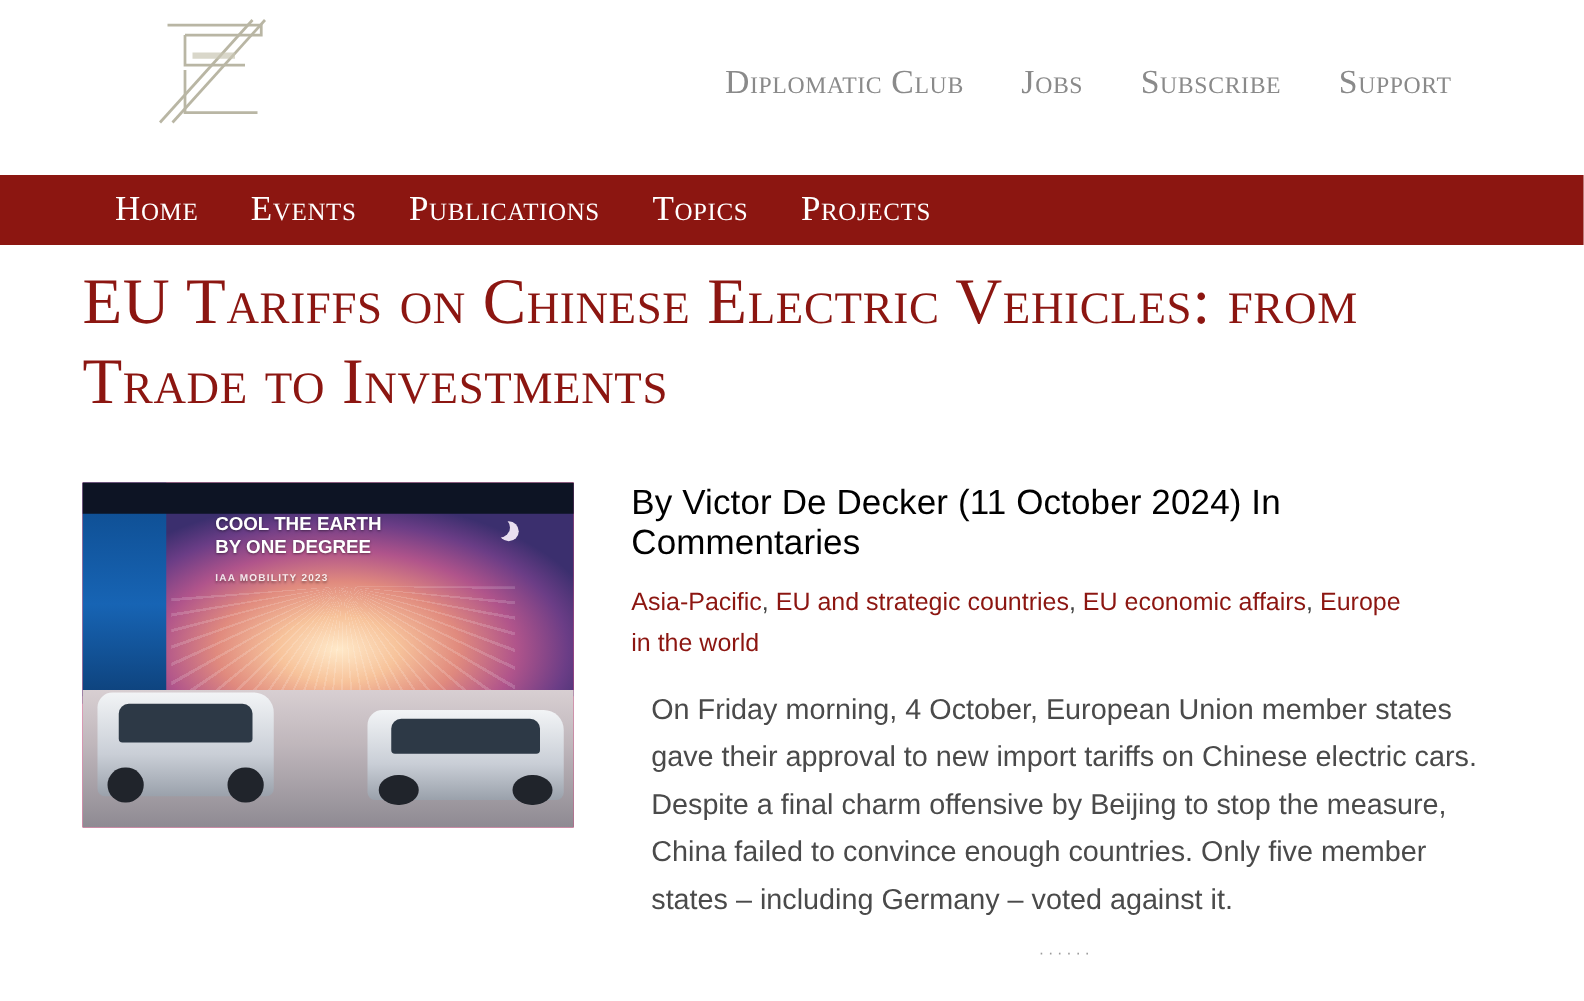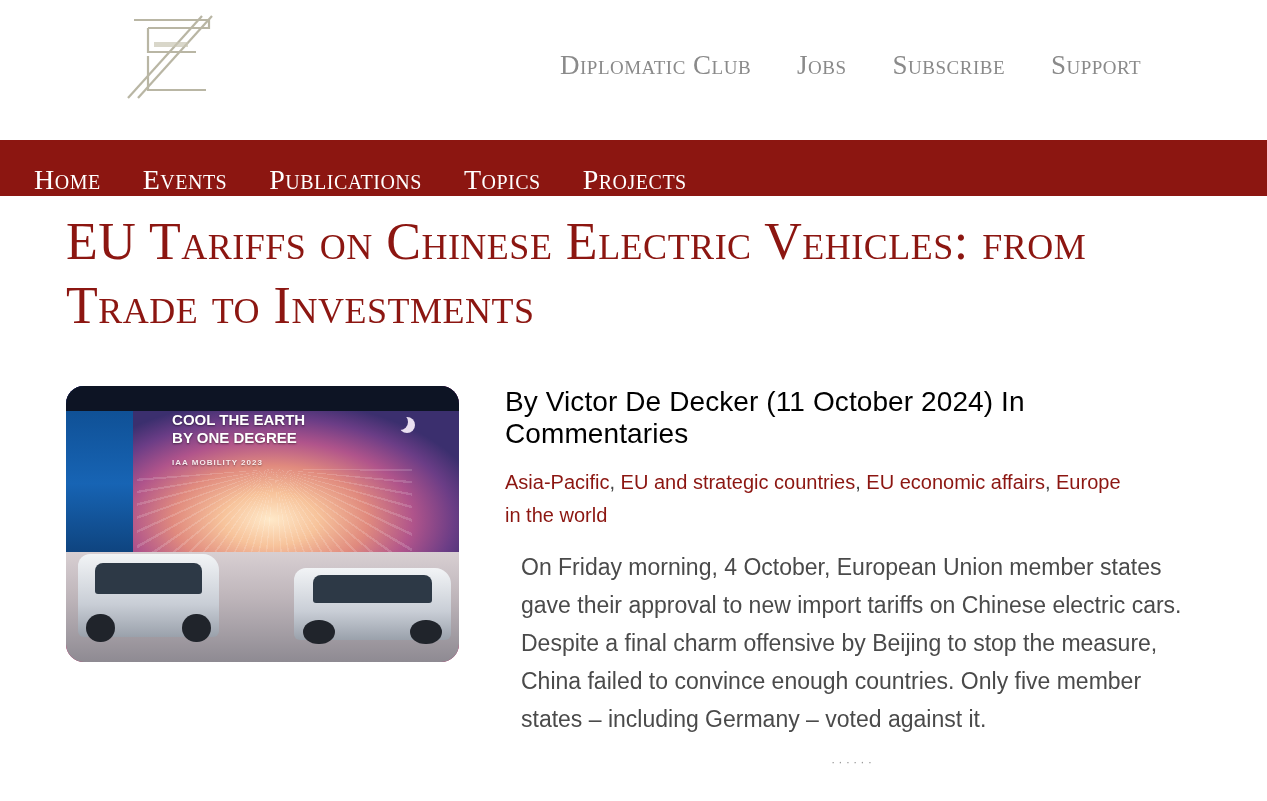--- a/index.html
+++ b/index.html
@@ -50,43 +50,43 @@
     left: 218px;
     top: 84px;
     font-family: "Liberation Sans", sans-serif;
     font-size: 14.5px;
     line-height: 19px;
     color: #9a9a9a;
     font-weight: bold;
   }
   .top-nav {
     position: absolute;
-    left: 560px;
+    left: 580px;
     top: 50px;
     display: flex;
     align-items: baseline;
     gap: 46px;
     white-space: nowrap;
   }
   .top-nav a {
     font-family: "Liberation Serif", serif;
     font-size: 27px;
     color: #8a8a8a;
     text-decoration: none;
     font-variant: small-caps;
     letter-spacing: 0.5px;
   }
 
   
   .main-nav {
     height: 56px;
     background: #8c1611;
     display: flex;
-    align-items: flex-end;
-    padding-left: 34px;
+    align-items: center;
+    padding-left: 92px;
     box-sizing: border-box;
     gap: 42px;
   }
   .main-nav a {
     font-family: "Liberation Serif", serif;
     font-size: 28px;
     color: #ffffff;
     text-decoration: none;
     font-variant: small-caps;
     letter-spacing: 0.5px;
@@ -117,21 +117,20 @@
   .figure {
     width: 393px;
     flex: 0 0 393px;
   }
   .figure-img {
     width: 393px;
     height: 276px;
     position: relative;
     overflow: hidden;
     background: #be185d;
-    border-radius: 18px;
   }
   
   .ph-sky {
     position: absolute; left: 0; top: 0; width: 100%; height: 62%;
     background:
       radial-gradient(ellipse 55% 70% at 52% 78%, #ffe9c9 0%, #f7c39b 22%, #e08a7e 45%, #b0548b 66%, #6b3d86 85%, #3b2f6e 100%);
   }
   .ph-left-blue {
     position: absolute; left: 0; top: 0; width: 17%; height: 64%;
     background: linear-gradient(180deg,#0d4a8c 0%, #1764b4 55%, #0d3f77 100%);

